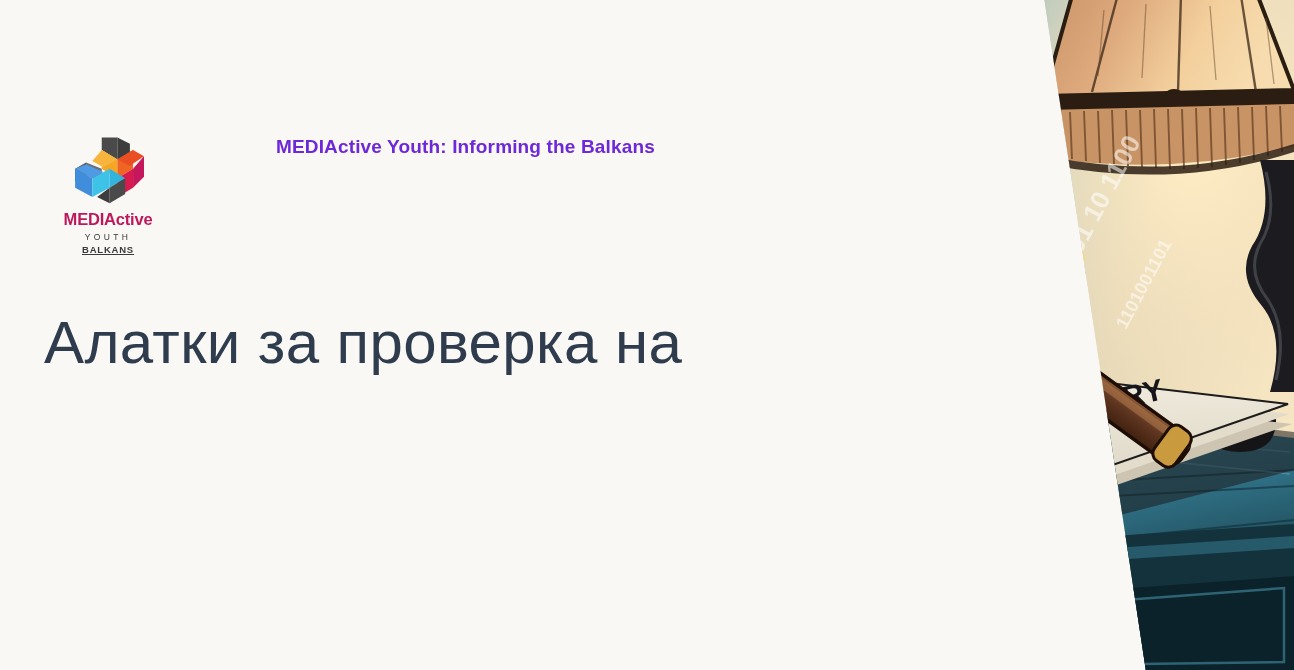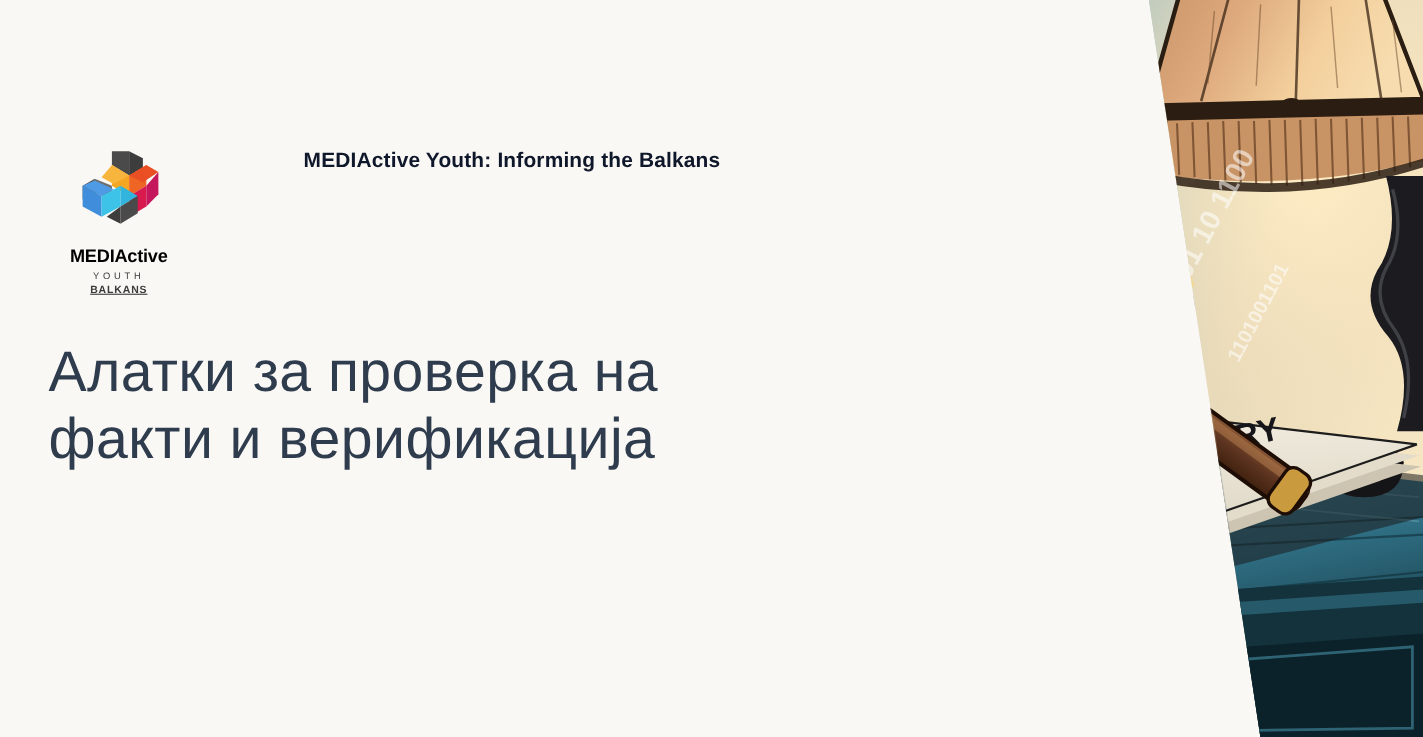--- a/index.html
+++ b/index.html
@@ -8,32 +8,32 @@
     background:#faf8f4;
     font-family:"Liberation Sans", sans-serif;
     position:relative;
   }
 
   
   .slide { position:absolute; inset:0; background:#faf8f4; }
 
   .logo-block { position:absolute; left:38px; top:136px; width:140px; text-align:center; }
   .logo-mark { width:80px; height:72px; margin:0 auto; display:block; }
-  .logo-word { font-size:16.5px; font-weight:700; color:#000000; letter-spacing:-0.2px; margin-top:16px; line-height:1.1; }
+  .logo-word { font-size:16.5px; font-weight:700; color:#be185d; letter-spacing:-0.2px; margin-top:2px; line-height:1.1; }
   .logo-youth { font-size:8.5px; font-weight:400; color:#3a3a3a; letter-spacing:3.4px; margin-top:4px; }
   .logo-balkans { font-size:9.5px; font-weight:700; color:#3a3a3a; letter-spacing:0.8px; margin-top:2px;text-decoration:underline; }
 
   .eyebrow {
     position:absolute; left:276px; top:136px;
-    font-size:19px; font-weight:700; color:#0f172a; letter-spacing:0.15px;
+    font-size:19px; font-weight:700; color:#6d28d9; letter-spacing:0.15px;
   }
 
   .headline {
     position:absolute; left:44px; top:308px; width:680px;
-    font-size:52px; font-weight:400; line-height:1.18;
+    font-size:60px; font-weight:400; line-height:1.18;
     color:#2e3c4e; letter-spacing:0.4px;
   }
   .headline .l2 { display:block; }
 
   .subhead {
     position:absolute; left:44px; top:485px; width:660px;
     font-size:15.5px; font-weight:400; color:#3b4654; letter-spacing:0.05px;
   }
 
   
@@ -80,21 +80,20 @@
     </svg>
     <div class="logo-word">MEDIActive</div>
     <div class="logo-youth">YOUTH</div>
     <div class="logo-balkans">BALKANS</div>
   </div>
 
   <div class="eyebrow">MEDIActive Youth: Informing the Balkans</div>
 
   <h1 class="headline">
     <span class="l1">Алатки за проверка на</span>
-    <span class="l2">факти и верификација</span>
   </h1>
 
 
   <div class="art-panel">
     <div class="art-inner">
       <svg class="art-svg" viewBox="0 0 520 670" preserveAspectRatio="xMidYMid slice">
         <defs>
           <linearGradient id="sky" x1="0" y1="0" x2="1" y2="0.45">
             <stop offset="0%" stop-color="#7fadbc"></stop>
             <stop offset="45%" stop-color="#88b4c0"></stop>

